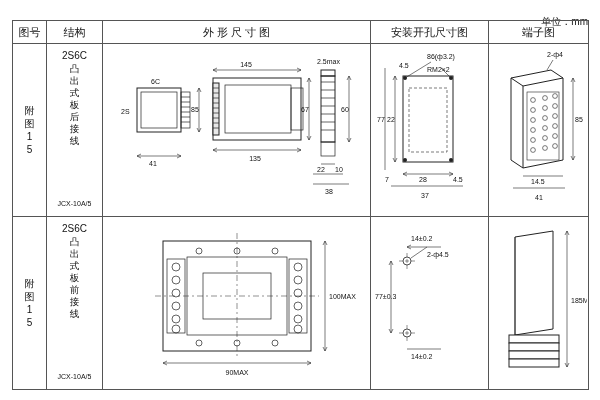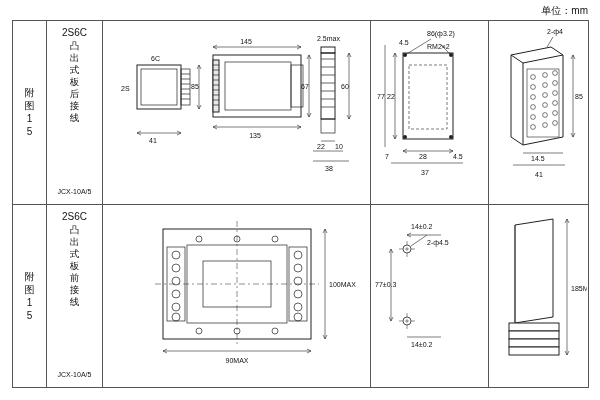--- a/index.html
+++ b/index.html
@@ -16,21 +16,21 @@
     overflow: hidden;
   }
   .page {
     position: absolute;
     left: 0; top: 0;
     width: 600px; height: 400px;
   }
   .unit-label {
     position: absolute;
     right: 12px;
-    top: 4px;
+    top: 15px;
     font-size: 10px;
     color: #111;
   }
   table.main {
     position: absolute;
     left: 12px;
     top: 20px;
     width: 576px;
     height: 368px;
     border-collapse: collapse;
@@ -106,20 +106,27 @@
 
   <table class="main">
     <colgroup>
       <col class="col-no">
         <col class="col-struct">
         <col class="col-outline">
         <col class="col-mount">
         <col class="col-term">
     </colgroup>
     <tbody>
+        <tr>
+      <th class="hdr">图号</th>
+      <th class="hdr">结构</th>
+      <th class="hdr">外 形 尺 寸 图</th>
+      <th class="hdr">安装开孔尺寸图</th>
+      <th class="hdr">端子图</th>
+    </tr>
 
     <tr style="height:173px;">
       <td>
         <div class="vstack">
           <div>附</div>
           <div>图</div>
           <div>1</div>
           <div>5</div>
         </div>
       </td>

